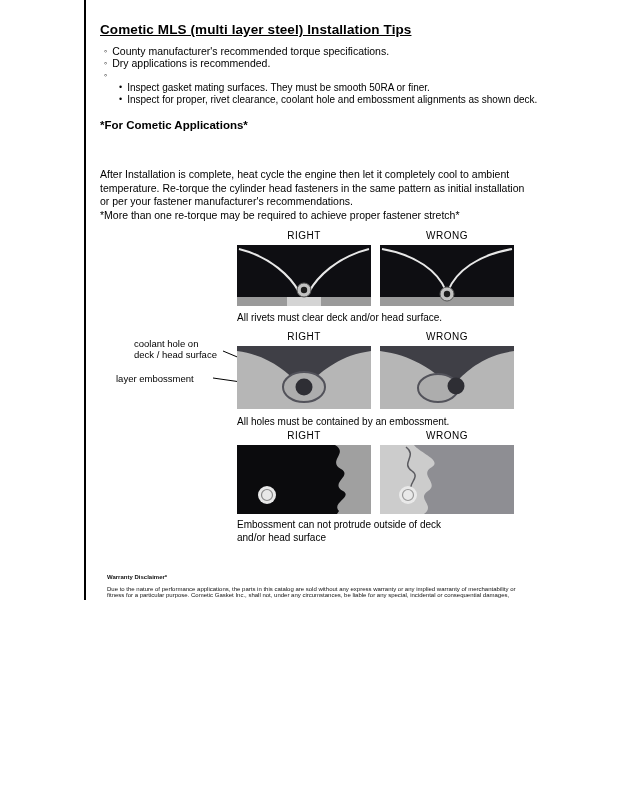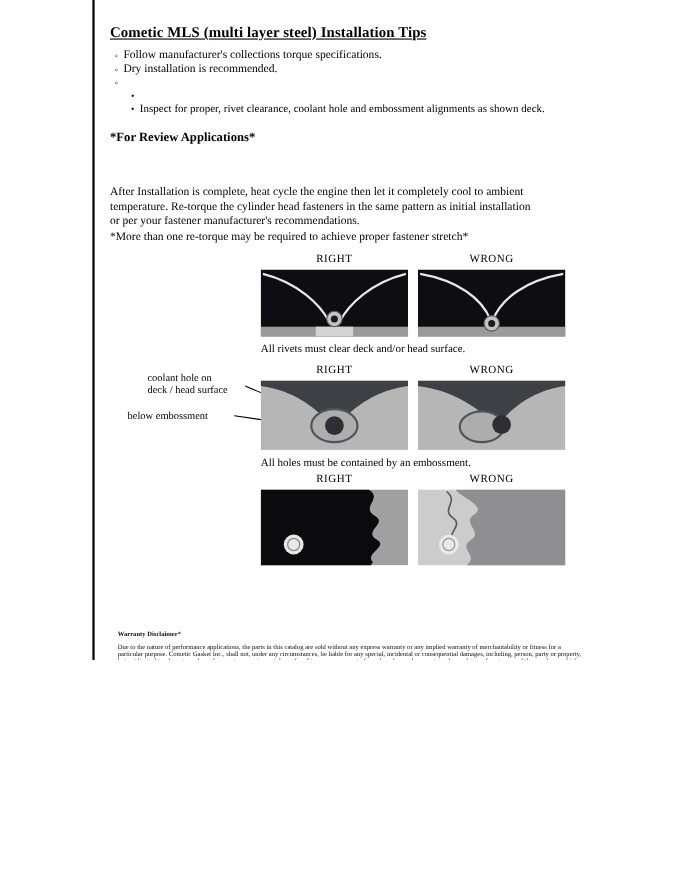--- a/index.html
+++ b/index.html
@@ -2,21 +2,21 @@
 <html><head>
 <meta charset="utf-8">
 <style>
   * { margin: 0; padding: 0; box-sizing: border-box; }
   html, body { background: #ffffff; }
   .page {
     position: relative;
     width: 618px;
     height: 600px;
     background: #ffffff;
-    font-family: Liberation Serif, serif;
+    font-family: Liberation Sans, sans-serif;
     color: #000;
     overflow: hidden;
   }
   .abs { position: absolute; }
   .spine { left: 84px; top: 0; width: 2px; height: 800px; background: #000; }
   .title {
     left: 100px; top: 22px;
     font-size: 13.5px; font-weight: bold; text-decoration: underline;
     letter-spacing: 0.1px;
   }
@@ -41,42 +41,43 @@
 
 <div class="page">
 
   <div class="abs spine"></div>
 
   <h1 class="abs title">Cometic MLS (multi layer steel) Installation Tips</h1>
 
   <div class="abs" style="left:104px; top:45px;">
     <div class="bullet-line">
       <span class="bullet-glyph">◦</span>
-      <span>Follow manufacturer's collections torque specifications.</span>
+      <span>County manufacturer's recommended torque specifications.</span>
     </div>
     <div class="bullet-line">
       <span class="bullet-glyph">◦</span>
-      <span>Dry installation is recommended.</span>
+      <span>Dry applications is recommended.</span>
     </div>
     <div class="bullet-line">
       <span class="bullet-glyph">◦</span>
     </div>
   </div>
 
   <div class="abs" style="left:119px; top:82px;">
     <div class="sub-line">
       <span class="sub-glyph">•</span>
+      <span>Inspect gasket mating surfaces.  They must be smooth 50RA or finer.</span>
     </div>
     <div class="sub-line">
       <span class="sub-glyph">•</span>
       <span>Inspect for proper, rivet clearance, coolant hole and embossment alignments as shown deck.</span>
     </div>
   </div>
 
-  <div class="abs diesel-heading">*For Review Applications*</div>
+  <div class="abs diesel-heading">*For Cometic Applications*</div>
 
   <div class="abs body-text" style="left:100px; top:168px; width:446px;">After Installation is complete, heat cycle the engine then let it completely cool to ambient
 temperature. Re-torque the cylinder head fasteners in the same pattern as initial installation
 or per your fastener manufacturer's recommendations.</div>
   <div class="abs body-text" style="left:100px; top:209px; width:446px;">*More than one re-torque may be required to achieve proper fastener stretch*</div>
 
   <div class="abs dlabel" style="left:237px; top:230px;">RIGHT</div>
   <div class="abs dlabel" style="left:380px; top:230px;">WRONG</div>
 
   <div class="abs" style="left:237px; top:245px;">
@@ -100,21 +101,21 @@
       <circle cx="67" cy="49" r="3.2" fill="#1c1c1c"></circle>
     </svg>
   </div>
   <div class="abs caption" style="left:237px; top:311px;">All rivets must clear deck and/or head surface.</div>
 
   <div class="abs dlabel" style="left:237px; top:331px;">RIGHT</div>
   <div class="abs dlabel" style="left:380px; top:331px;">WRONG</div>
 
   <div class="abs callout callout-right" style="left:134px; top:339px; width:88px;">coolant hole on
 deck / head surface</div>
-  <div class="abs callout" style="left:116px; top:374px;">below embossment</div>
+  <div class="abs callout" style="left:116px; top:374px;">layer embossment</div>
   <svg class="abs" style="left:205px; top:346px;" width="110" height="48">
     <line x1="18" y1="5" x2="92" y2="36" stroke="#000" stroke-width="1"></line>
     <line x1="8" y1="32" x2="78" y2="42" stroke="#000" stroke-width="1"></line>
   </svg>
 
   <div class="abs" style="left:237px; top:346px;">
     <svg class="dimg" width="134" height="63" viewBox="0 0 134 63">
       <rect width="134" height="63" fill="#b6b6b6"></rect>
       <path d="M0,0 H134 V5 C104,9 86,24 73,37 L61,37 C48,24 30,9 0,5 Z" fill="#3f3f46"></path>
       <ellipse cx="67" cy="41" rx="21" ry="15" fill="#adadad" stroke="#52525a" stroke-width="2"></ellipse>
@@ -144,20 +145,22 @@
   </div>
   <div class="abs" style="left:380px; top:445px;">
     <svg class="dimg" width="134" height="69" viewBox="0 0 134 69">
       <rect width="134" height="69" fill="#cccccc"></rect>
       <path d="M34,0 H134 V69 H44 C56,60 36,54 48,46 C60,38 38,30 52,22 C62,15 40,8 34,0 Z" fill="#8e8e93"></path>
       <path d="M26,2 C38,11 20,18 32,26 C42,33 24,40 34,47" fill="none" stroke="#5a5a5f" stroke-width="1.5"></path>
       <circle cx="28" cy="50" r="9" fill="#e9e9e9"></circle>
       <circle cx="28" cy="50" r="5.5" fill="none" stroke="#999" stroke-width="1.2"></circle>
     </svg>
   </div>
+  <div class="abs caption" style="left:237px; top:518px;">Embossment can not protrude outside of deck
+and/or head surface</div>
 
   <div class="abs legal" style="left:107px; top:574px;">
     <div class="legal-heading">Warranty Disclaimer*</div>
     <p class="legal-para">Due to the nature of performance applications, the parts in this catalog are sold without any express warranty or any implied warranty of merchantability or fitness for a particular purpose.  Cometic Gasket Inc., shall not, under any circumstances, be liable for any special, incidental or consequential damages, including, person, party or property, but not limited to, damage, or loss of property or equipment, loss of profits or revenue, cost of purchased or replacement goods, or claims of customers of the purchase, which may arise and/or result from sale, installation or use of these parts.  Installation of these parts could adversely affect the motor manufacturers warranty coverage.</p>
     <p class="legal-para">VENUE-The agreed upon venue, in the event of dispute whatsoever between the parties, whether instituted by either party, including, but not limited to, contract terms, payment terms, delivery, type, defects, sufficiency of product, shall be the Court of Common Pleas, Lake County, Ohio or the Painesville Municipal Court, Lake County, Ohio, depending on the amount in controversy.
 This agreement shall be governed by and construed under the laws of the State of Ohio.</p>
     <p class="legal-para">All prices and terms are subject to change without notice.</p>
     <p class="legal-para">Terms COD- Secured with a completed dealer/jobber application on File, COD-Company check with a current credit card number on file.  Open accounts may be established by well rated firms.  A credit application is available upon request.  Open accounts are due payable Net 30 days from date of invoice.  No statement will be sent.  If an account becomes 60 or more days past due, it is subject to being placed on credit hold.  No orders will be shipped or new orders accepted until past due balance is paid.  If an account becomes 90 or more days past due, it is subject to being placed for collections.  All costs of collection are the responsibility of the customer, including attorney fees, court costs, and other expenses of litigation.</p>
     <p class="legal-para">Returns- Authorized (RGA) must be obtained in advance on all returns.  A packing slip or invoice number must accompany the merchandise.  No returns after 30 days from invoice date.  All returns are subject to a 25% restocking charge.  All custom designed and custom manufactured gaskets are non-returnable.</p>
     <p class="legal-para">Only catalog parts are returnable.

